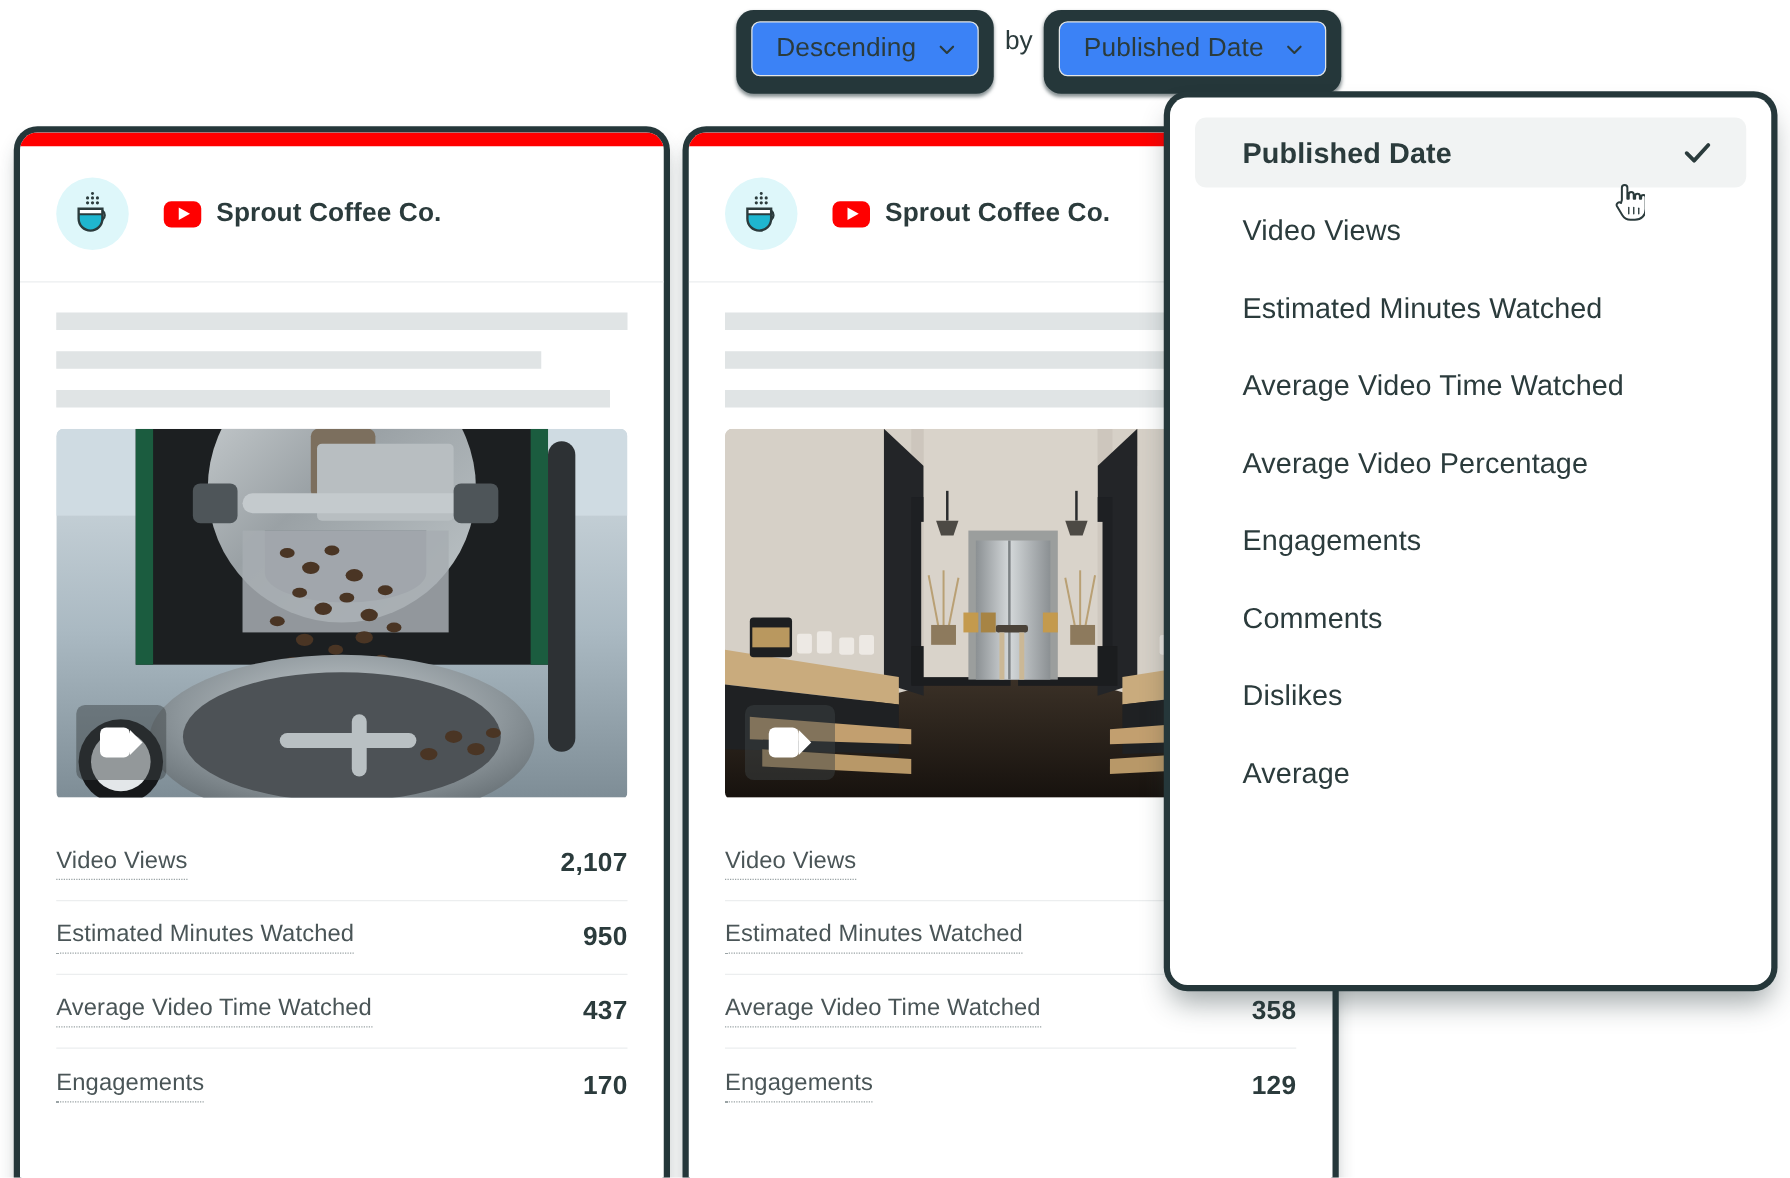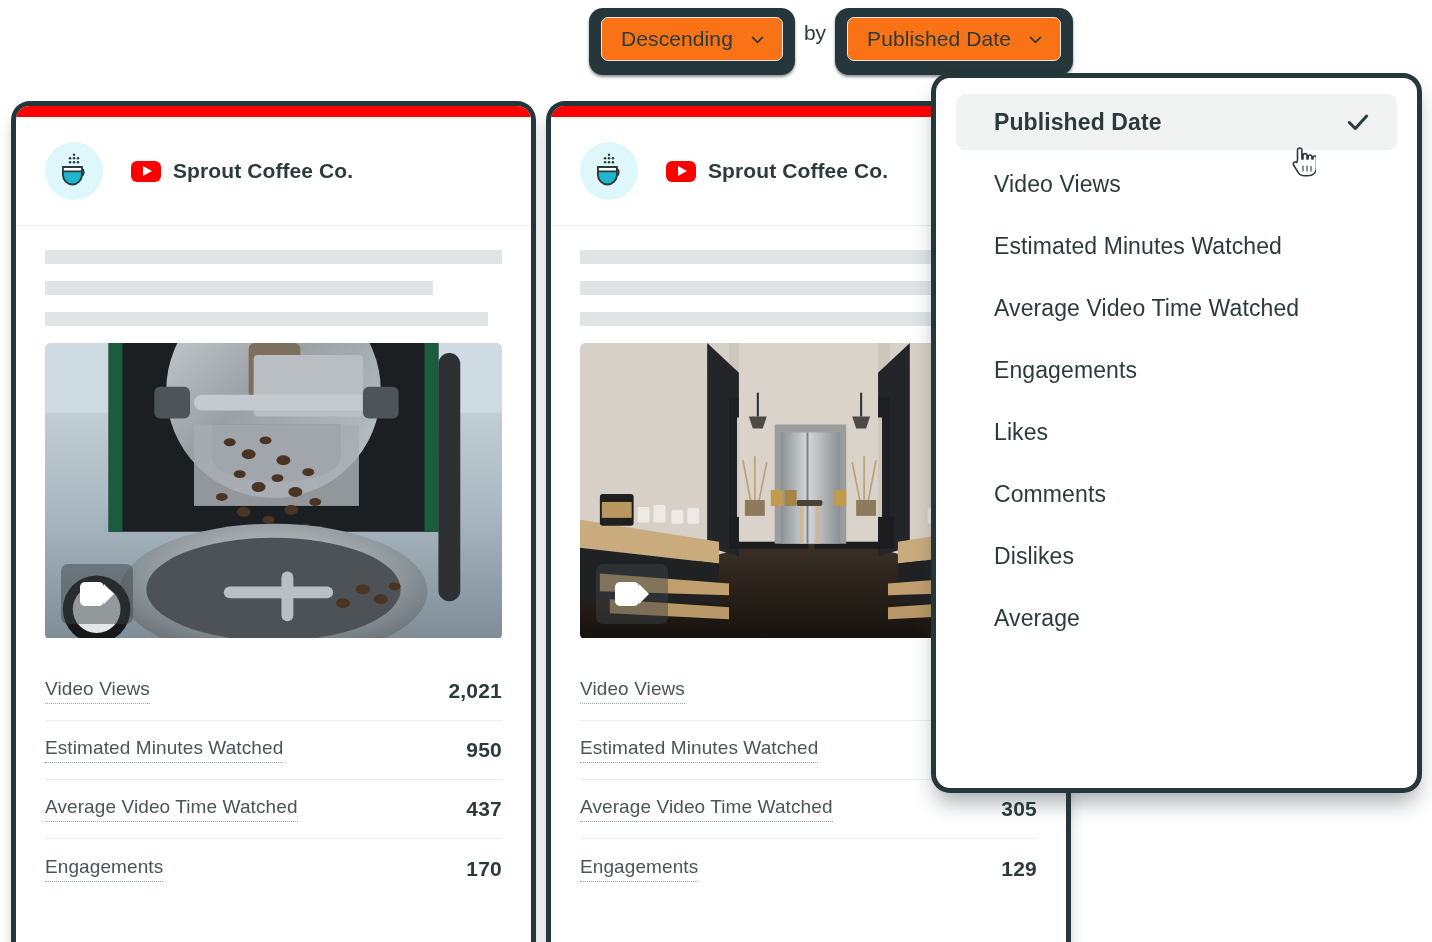--- a/index.html
+++ b/index.html
@@ -26,21 +26,21 @@
 
   .select-shell {
     position: relative;
     padding: 9px 12px 14px 12px;
     border-radius: 14px;
     background: #25373a;
     box-shadow: 0 2px 3px rgba(37,55,58,0.55);
   }
 
   .select-box {
-    background: #f97316;
+    background: #3b82f6;
     border-radius: 7px;
     height: 44px;
     display: flex;
     align-items: center;
     gap: 16px;
     padding: 0 16px 0 19px;
     border: 1px solid #e2e5e6;
     cursor: pointer;
   }
 
@@ -398,21 +398,21 @@
       <span class="cam">
         <span class="cam-body"></span>
           <span class="cam-lens"></span>
       </span>
     </div>
   </div>
 
   <div class="metrics">
     <div class="metric-row">
       <span class="metric-label">Video Views</span>
-      <span class="metric-value">2,021</span>
+      <span class="metric-value">2,107</span>
     </div>
     <div class="metric-row">
       <span class="metric-label">Estimated Minutes Watched</span>
       <span class="metric-value">950</span>
     </div>
     <div class="metric-row">
       <span class="metric-label">Average Video Time Watched</span>
       <span class="metric-value">437</span>
     </div>
     <div class="metric-row">
@@ -553,21 +553,21 @@
     <div class="metric-row">
       <span class="metric-label">Video Views</span>
       <span class="metric-value"></span>
     </div>
     <div class="metric-row">
       <span class="metric-label">Estimated Minutes Watched</span>
       <span class="metric-value"></span>
     </div>
     <div class="metric-row">
       <span class="metric-label">Average Video Time Watched</span>
-      <span class="metric-value">305</span>
+      <span class="metric-value">358</span>
     </div>
     <div class="metric-row">
       <span class="metric-label">Engagements</span>
       <span class="metric-value">129</span>
     </div>
   </div>
 </div>
 
 <div class="dropdown">
   <div class="dd-item selected">
@@ -582,25 +582,25 @@
   </div>
   <div class="dd-item">
     <span class="dd-text">Estimated Minutes Watched</span>
 
   </div>
   <div class="dd-item">
     <span class="dd-text">Average Video Time Watched</span>
 
   </div>
   <div class="dd-item">
+    <span class="dd-text">Average Video Percentage</span>
+
+  </div>
+  <div class="dd-item">
     <span class="dd-text">Engagements</span>
-
-  </div>
-  <div class="dd-item">
-    <span class="dd-text">Likes</span>
 
   </div>
   <div class="dd-item">
     <span class="dd-text">Comments</span>
 
   </div>
   <div class="dd-item">
     <span class="dd-text">Dislikes</span>
 
   </div>

